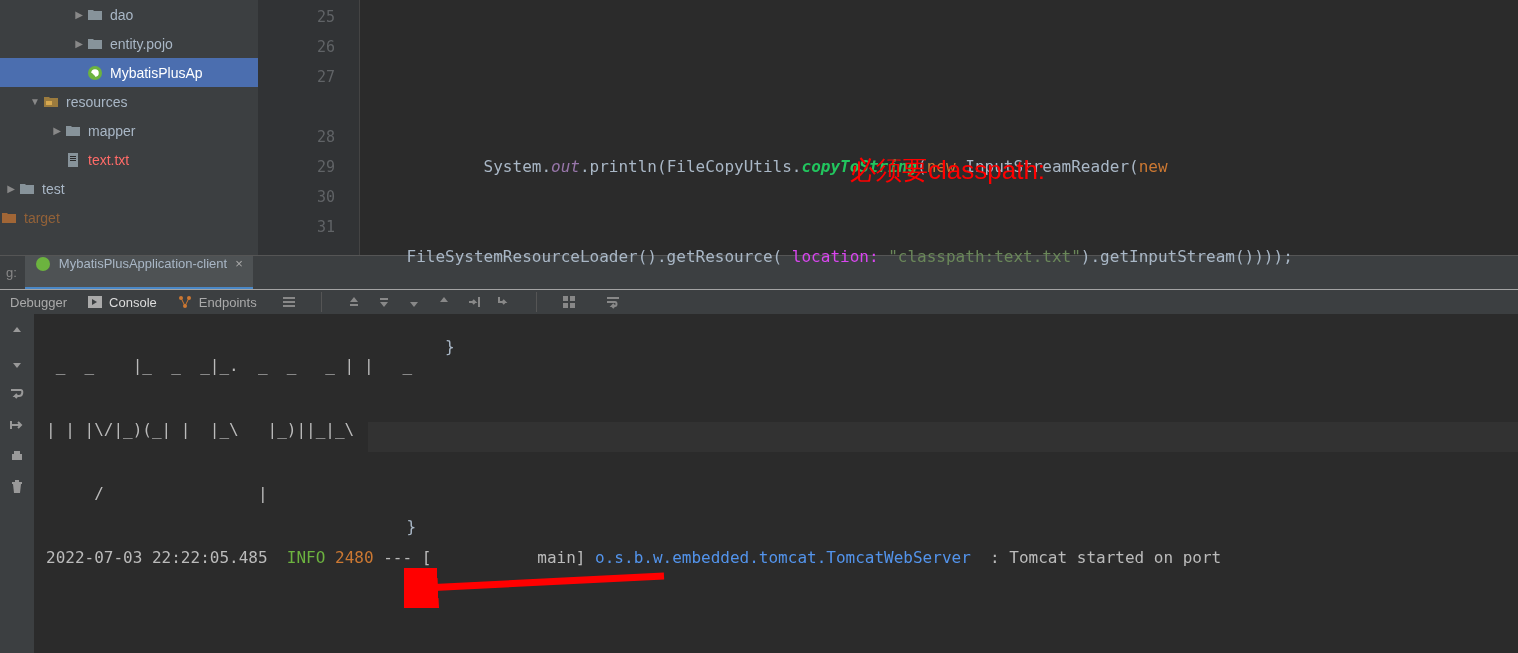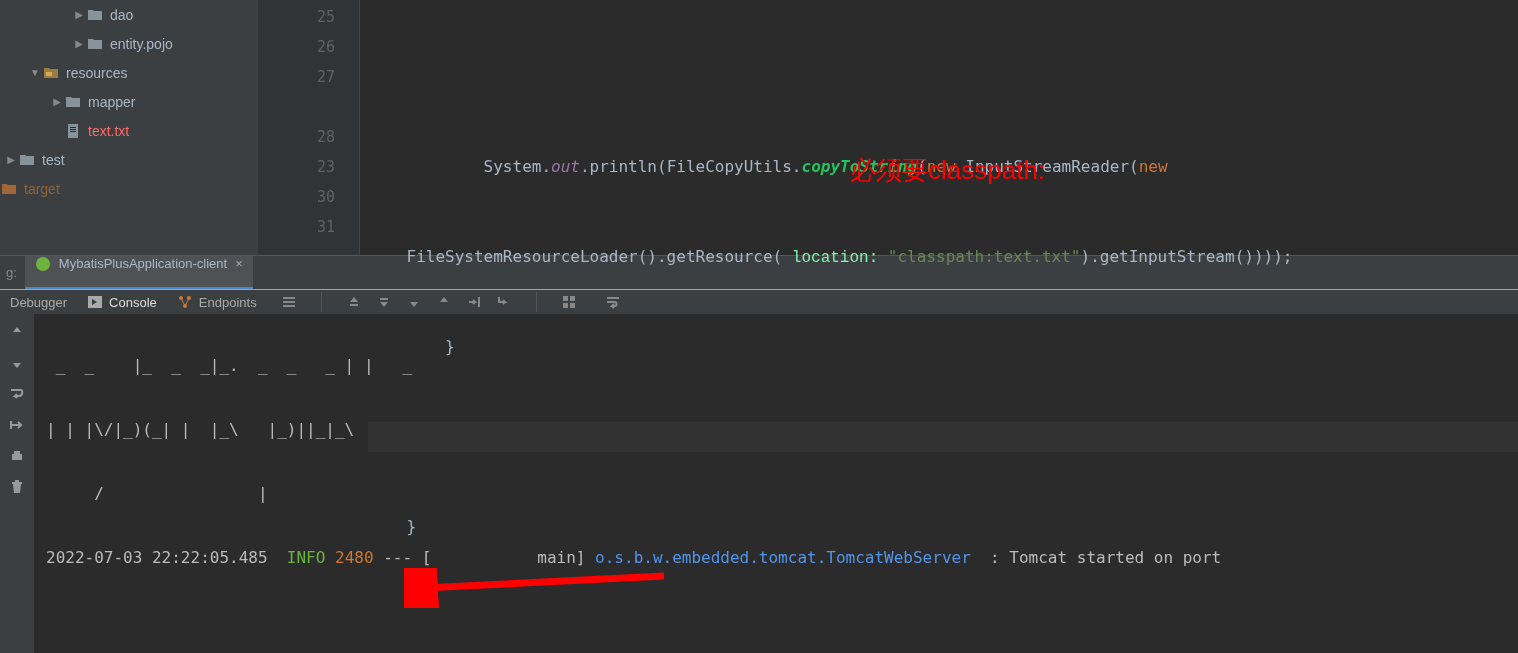--- a/index.html
+++ b/index.html
@@ -62,21 +62,21 @@
   padding-top: 2px;
   white-space: pre;
   position: relative;
 }
 .code-line { height: 30px; }
 .cursor-line { background: #323232; }
 .kw { color: #cc7832; }
 .field { color: #9876aa; font-style: italic; }
 .method-ital { color: #22c55e; font-style: italic; font-weight: bold; }
 .str { color: #6a8759; }
-.hint { color: #86efac; font-family: Liberation Mono, monospace; }
+.hint { color: #d946ef; }
 
 .annotation {
   position: absolute;
   left: 490px;
   top: 155px;
   color: #ff0000;
   font-size: 26px;
   font-family: 'Microsoft YaHei', Arial, sans-serif;
   pointer-events: none;
 }
@@ -173,20 +173,30 @@
         </div>
         <div class="tree-item indent-3">
           <span class="chevron">▶</span>
           <span class="folder-icon">
               <svg class="icon" viewBox="0 0 16 16">
                 <path fill="#87939a" d="M1 3h5l1 1h8v9H1z"></path>
               </svg>
             </span>
           <span class="tree-label">entity.pojo</span>
         </div>
+        <div class="tree-item indent-3 selected">
+          <span class="chevron"></span>
+          <span class="file-icon">
+              <svg class="icon" viewBox="0 0 16 16">
+                <circle cx="8" cy="8" r="7" fill="#6cb33f"></circle>
+                <path fill="#fff" d="M5 8c0-2 1-3 3-3s3 1 3 3-1 3-3 3" stroke="#fff" stroke-width="1.5"></path>
+              </svg>
+            </span>
+          <span class="tree-label">MybatisPlusAp</span>
+        </div>
         <div class="tree-item indent-1">
           <span class="chevron">▼</span>
           <span class="folder-icon">
               <svg class="icon" viewBox="0 0 16 16">
                 <path fill="#9b7b3e" d="M1 3h5l1 1h8v9H1z"></path>
                 <rect x="3" y="7" width="6" height="4" fill="#d6a84f"></rect>
               </svg>
             </span>
           <span class="tree-label">resources</span>
         </div>
@@ -231,21 +241,21 @@
       </div>
     </div>
 
     <div class="editor">
       <div class="gutter">
         <div class="gutter-line">25</div>
         <div class="gutter-line">26</div>
         <div class="gutter-line">27</div>
         <div class="gutter-line"></div>
         <div class="gutter-line">28</div>
-        <div class="gutter-line">23</div>
+        <div class="gutter-line">29</div>
         <div class="gutter-line">30</div>
         <div class="gutter-line">31</div>
       </div>
       <div class="code">
         <div class="code-line"></div>
         <div class="code-line">            <span>System.</span><span class="field">out</span><span>.println(FileCopyUtils.</span><span class="method-ital">copyToString</span><span>(</span><span class="kw">new</span><span> InputStreamReader(</span><span class="kw">new</span></div>
         <div class="code-line">    <span>FileSystemResourceLoader().getResource(</span><span class="hint"> location: </span><span class="str">"classpath:text.txt"</span><span>).getInputStream())));</span></div>
         <div class="code-line"><span>        }</span></div>
         <div class="code-line cursor-line"></div>
         <div class="code-line"><span>    }</span></div>

